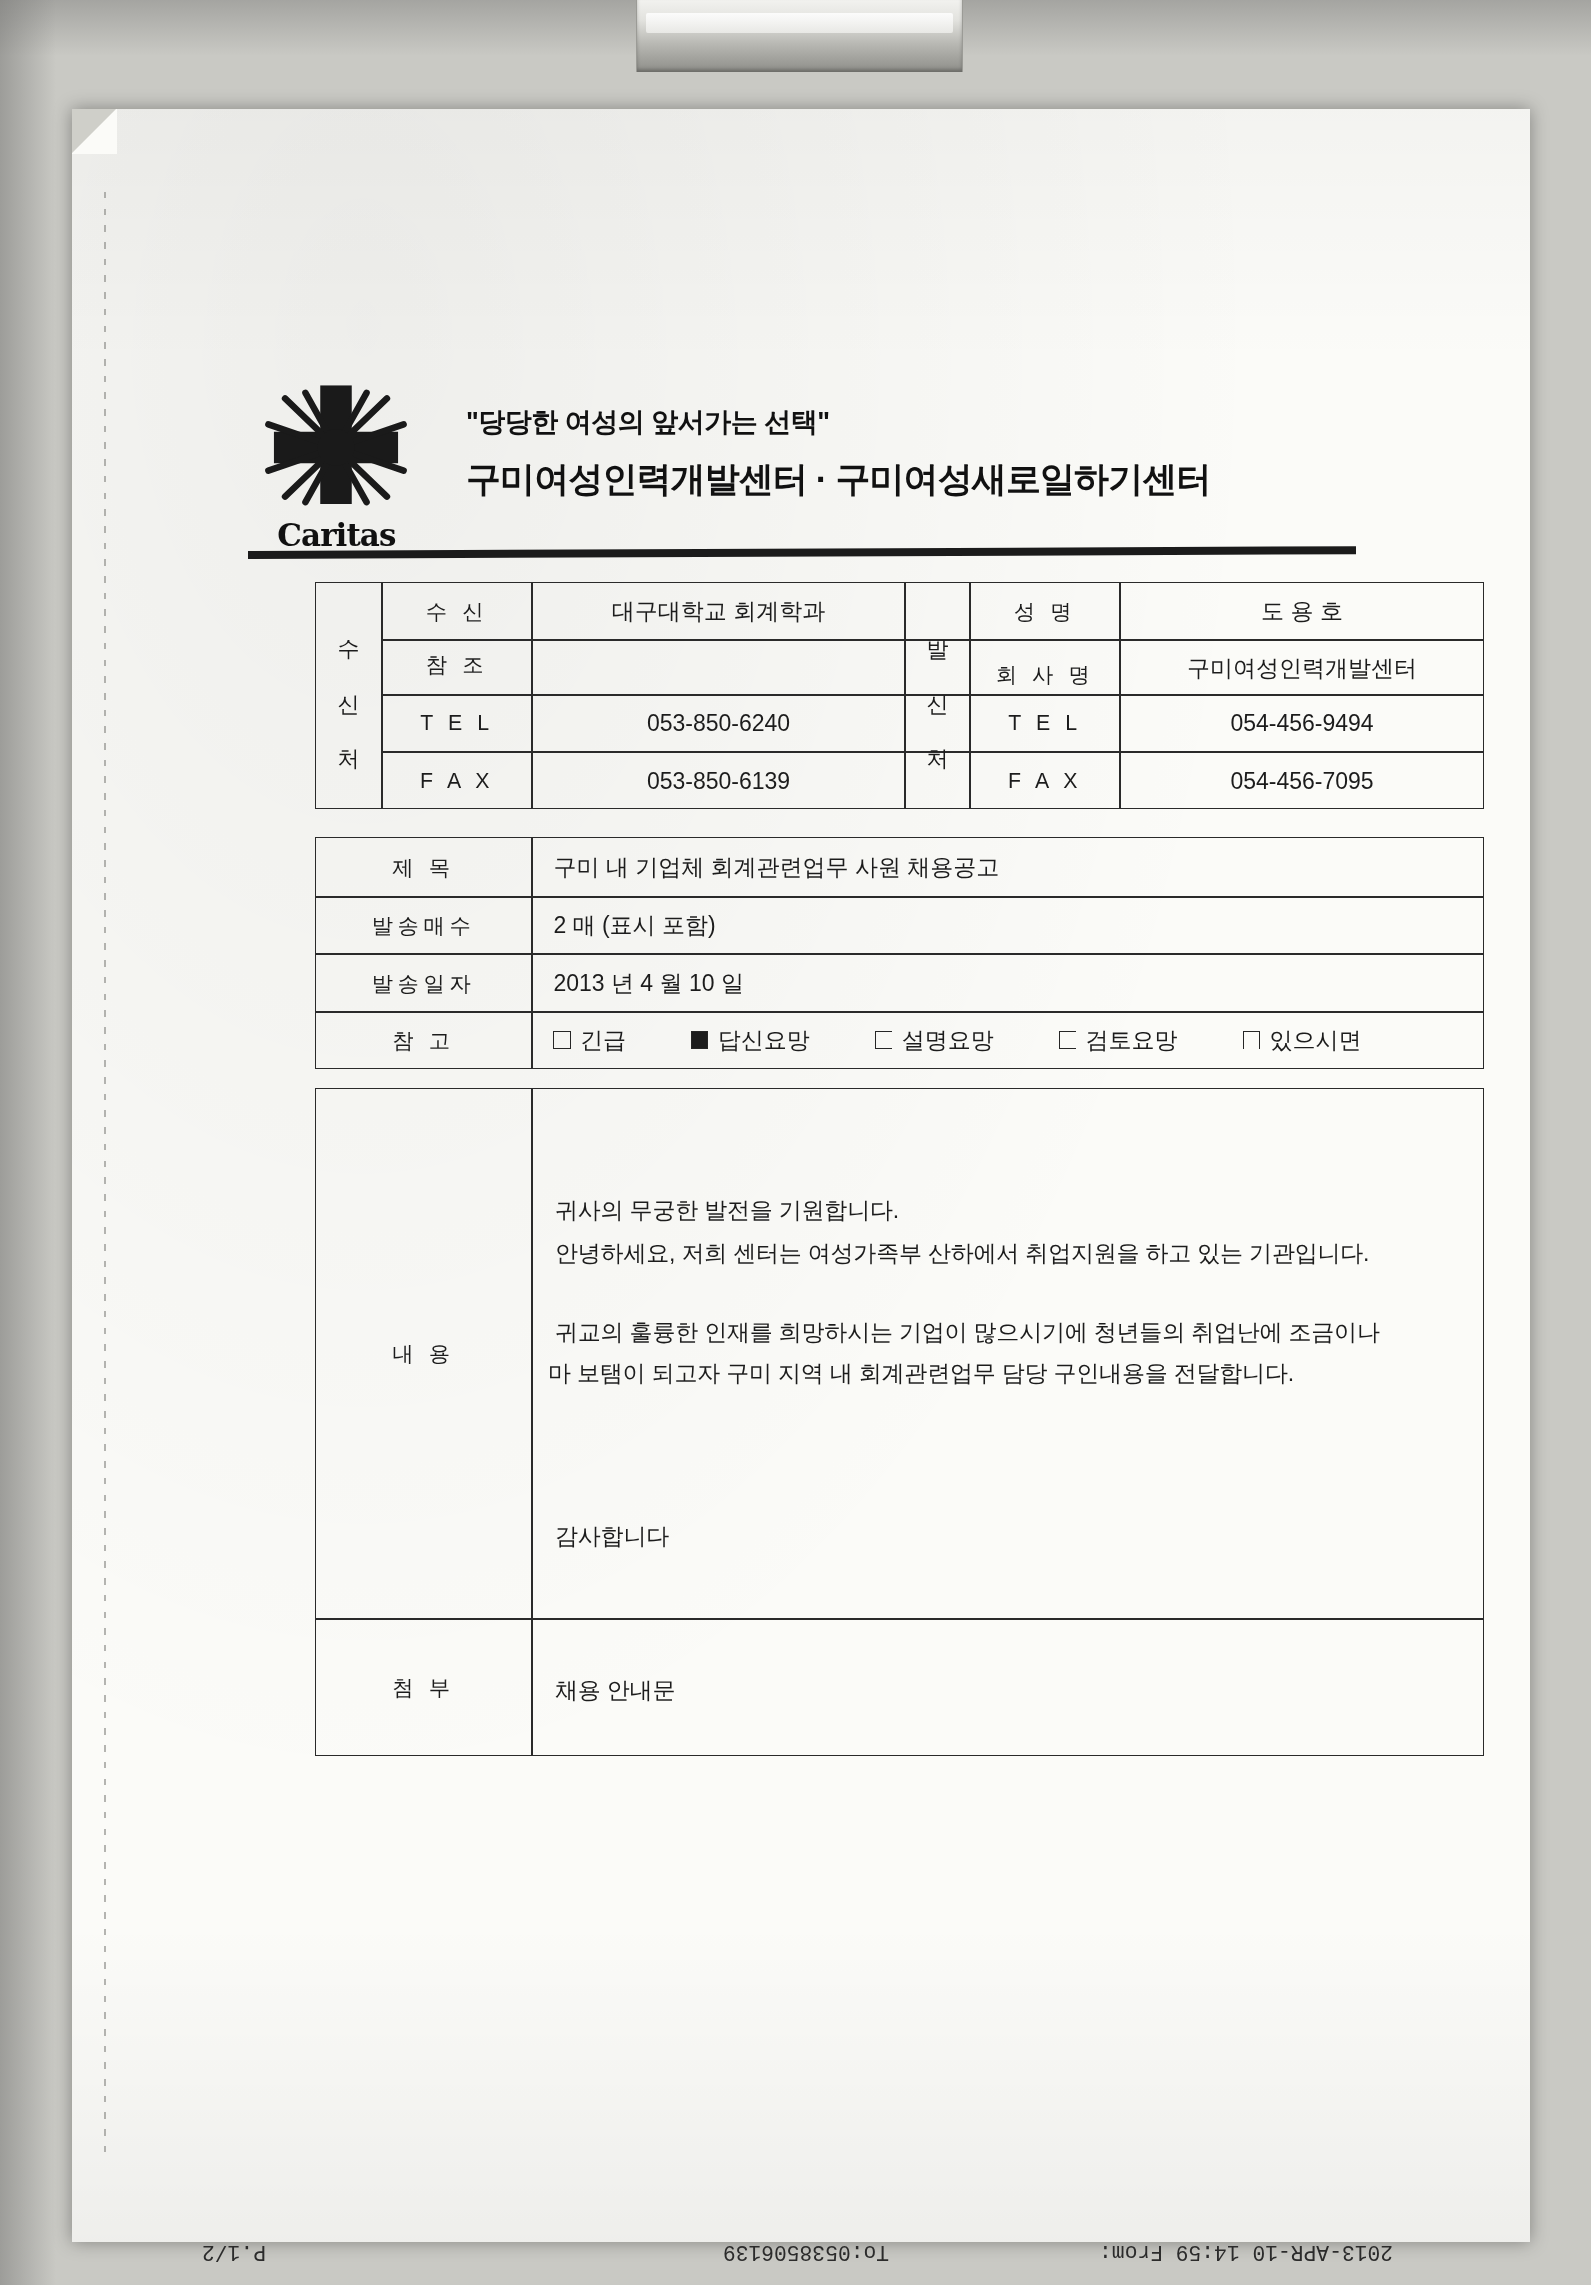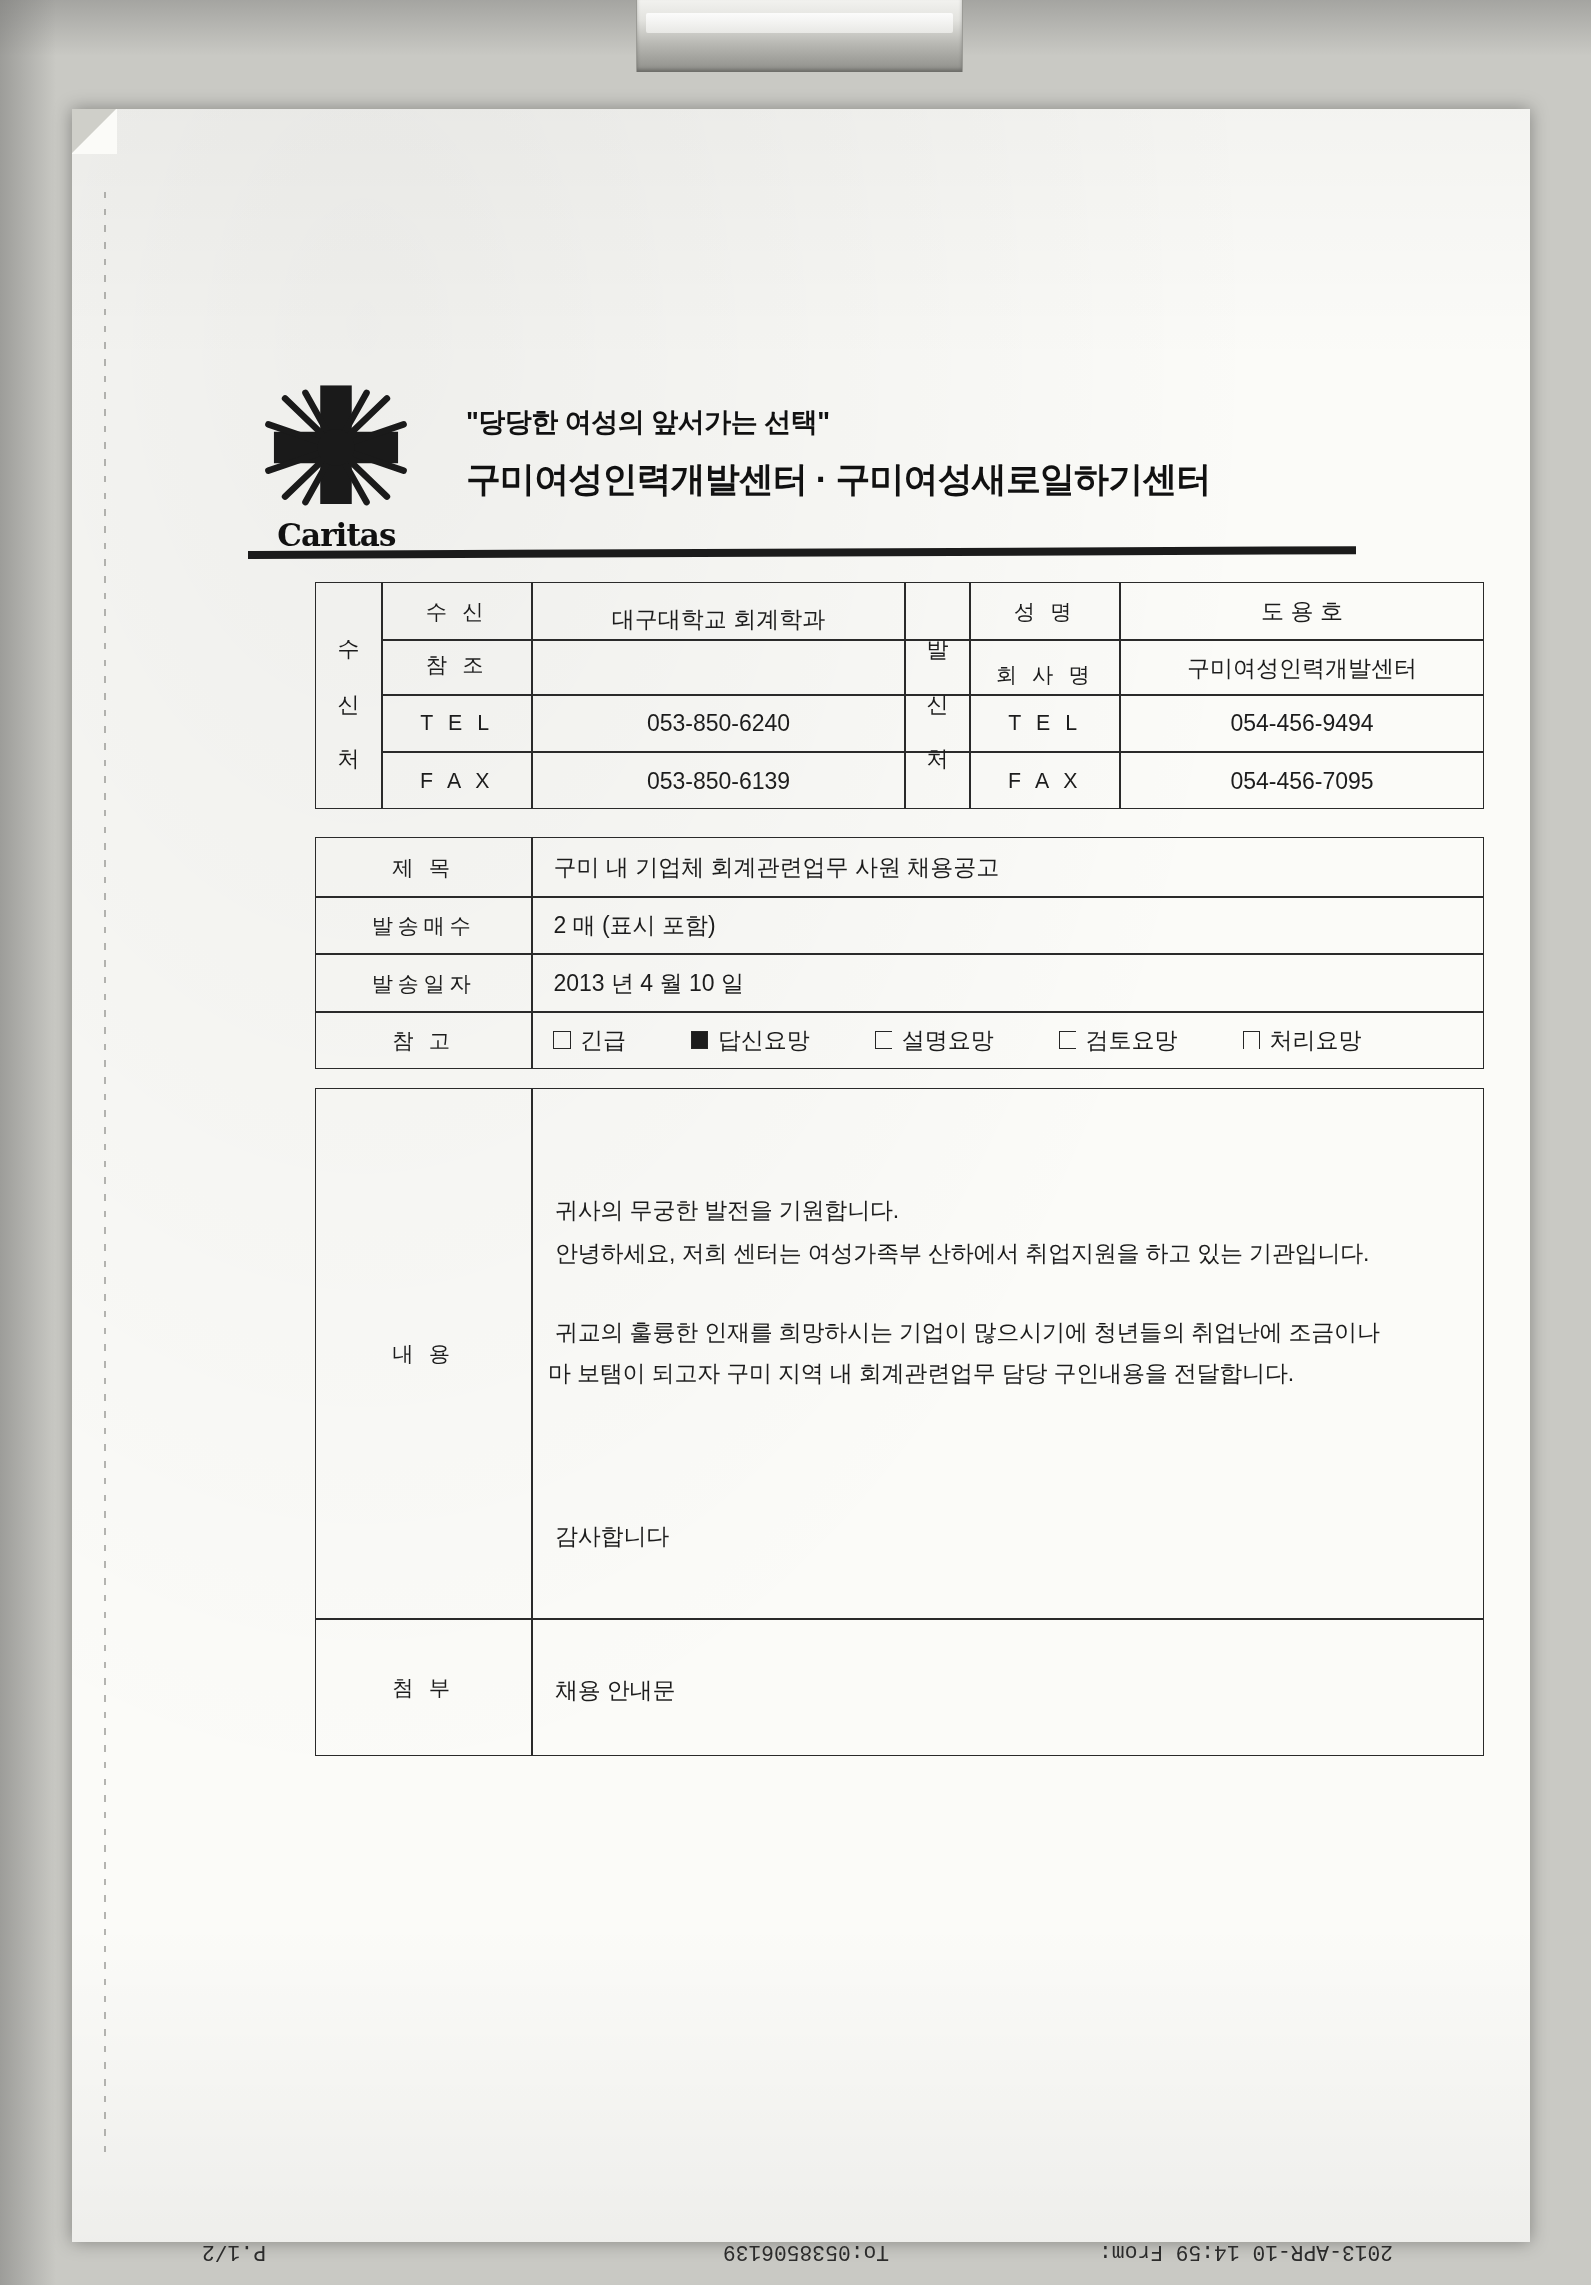--- a/index.html
+++ b/index.html
@@ -177,21 +177,21 @@
       <div class="hline" style="left:65px;right:0;top:111px"></div>
       <div class="hline" style="left:65px;right:0;top:168px"></div>
 
       <div class="cell lbl" style="left:0;top:0;width:65px;height:100%;writing-mode:vertical-rl;letter-spacing:13px;font-size:22px">수 신 처</div>
 
       <div class="cell lbl-sm" style="left:67px;top:0;width:148px;height:56px">수   신</div>
       <div class="cell lbl-sm" style="left:67px;top:58px;width:148px;height:46px">참   조</div>
       <div class="cell lbl-sm" style="left:67px;top:113px;width:148px;height:55px">T E L</div>
       <div class="cell lbl-sm" style="left:67px;top:170px;width:148px;height:56px">F A X</div>
 
-      <div class="cell val" style="left:217px;top:8px;width:371px;height:56px">대구대학교 회계학과</div>
+      <div class="cell val" style="left:217px;top:0;width:371px;height:56px">대구대학교 회계학과</div>
       <div class="cell val" style="left:217px;top:58px;width:371px;height:54px"></div>
       <div class="cell val" style="left:217px;top:113px;width:371px;height:55px">053-850-6240</div>
       <div class="cell val" style="left:217px;top:170px;width:371px;height:56px">053-850-6139</div>
 
       <div class="cell lbl" style="left:590px;top:0;width:63px;height:100%;writing-mode:vertical-rl;letter-spacing:13px;font-size:22px">발 신 처</div>
 
       <div class="cell lbl-sm" style="left:655px;top:0;width:148px;height:56px">성   명</div>
       <div class="cell lbl-sm" style="left:655px;top:58px;width:148px;height:66px">회 사 명</div>
       <div class="cell lbl-sm" style="left:655px;top:113px;width:148px;height:55px">T E L</div>
       <div class="cell lbl-sm" style="left:655px;top:170px;width:148px;height:56px">F A X</div>
@@ -229,21 +229,21 @@
         <span class="chk">
           <i class="box open-r"></i>
           <b style="font-weight:normal">설명요망</b>
         </span>
         <span class="chk">
           <i class="box open-r"></i>
           <b style="font-weight:normal">검토요망</b>
         </span>
         <span class="chk">
           <i class="box open-b"></i>
-          <b style="font-weight:normal">처리요망</b>
+          <b style="font-weight:normal">있으시면</b>
         </span>
       </div>
     </div>
 
     <div class="tbl" id="tbl-body">
       <div class="vline" style="left:215px;top:0;height:100%"></div>
       <div class="hline" style="left:0;right:0;top:529px"></div>
 
       <div class="cell lbl-sm" style="left:0;top:0;width:215px;height:529px">내   용</div>
       <div class="cell lbl-sm" style="left:0;top:531px;width:215px;height:135px">첨   부</div>

